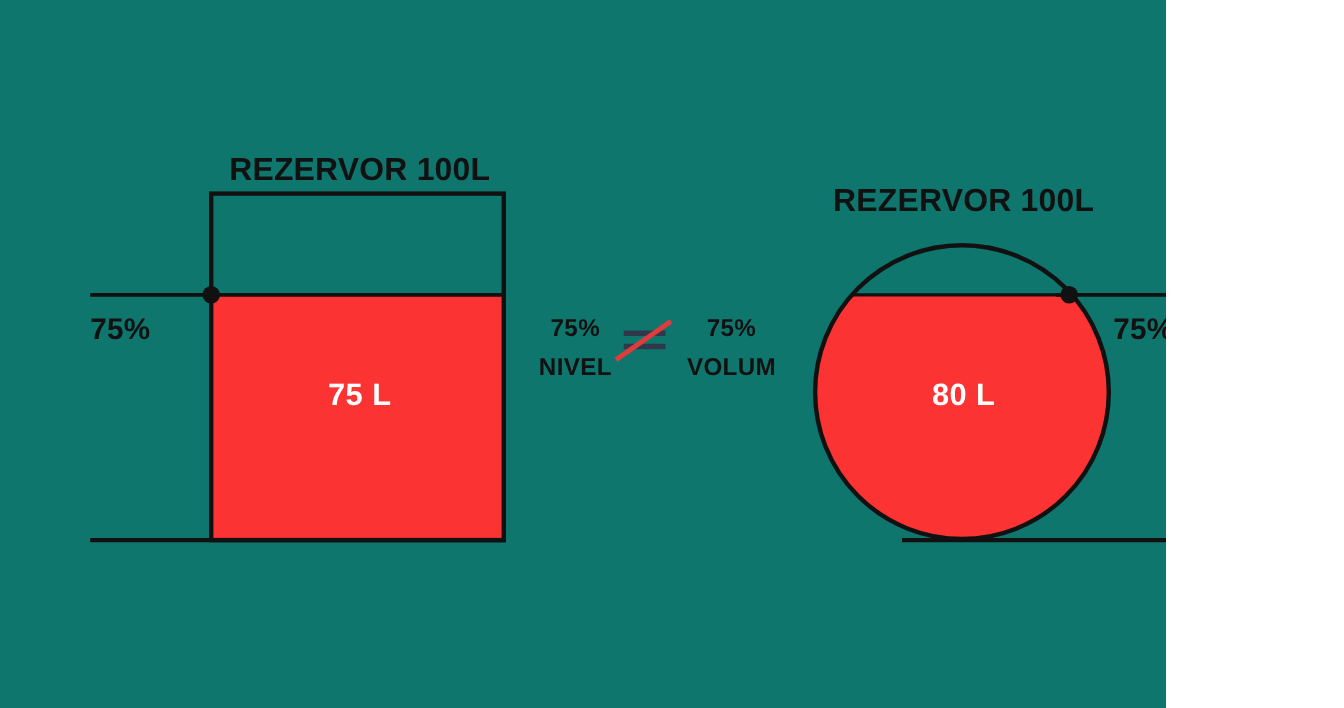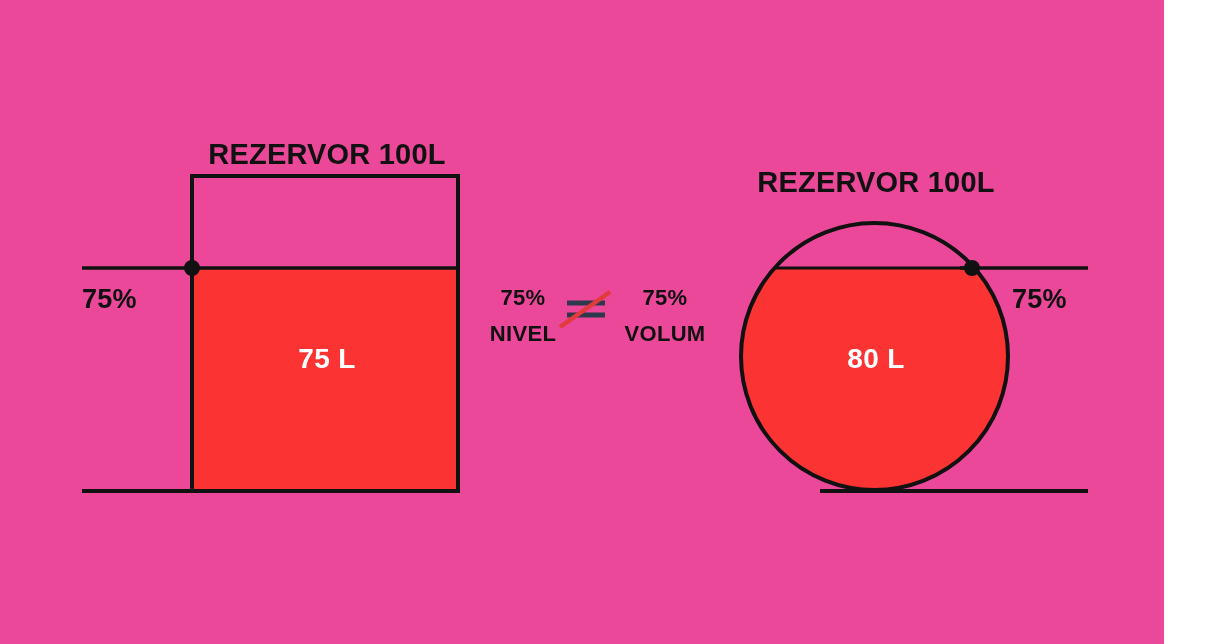--- a/index.html
+++ b/index.html
@@ -5,23 +5,23 @@
   html, body {
     margin: 0;
     padding: 0;
     background: #ffffff;
   }
   body {
     font-family: "Liberation Sans", sans-serif;
   }
   #stage {
     position: relative;
-    width: 1164px;
+    width: 1060px;
     height: 644px;
-    background: #ec4899;
+    background: #0f766e;
     overflow: hidden;
   }
   #diagram-svg {
     position: absolute;
     left: 0;
     top: 0;
     width: 1222px;
     height: 644px;
   }
   .ttl {

